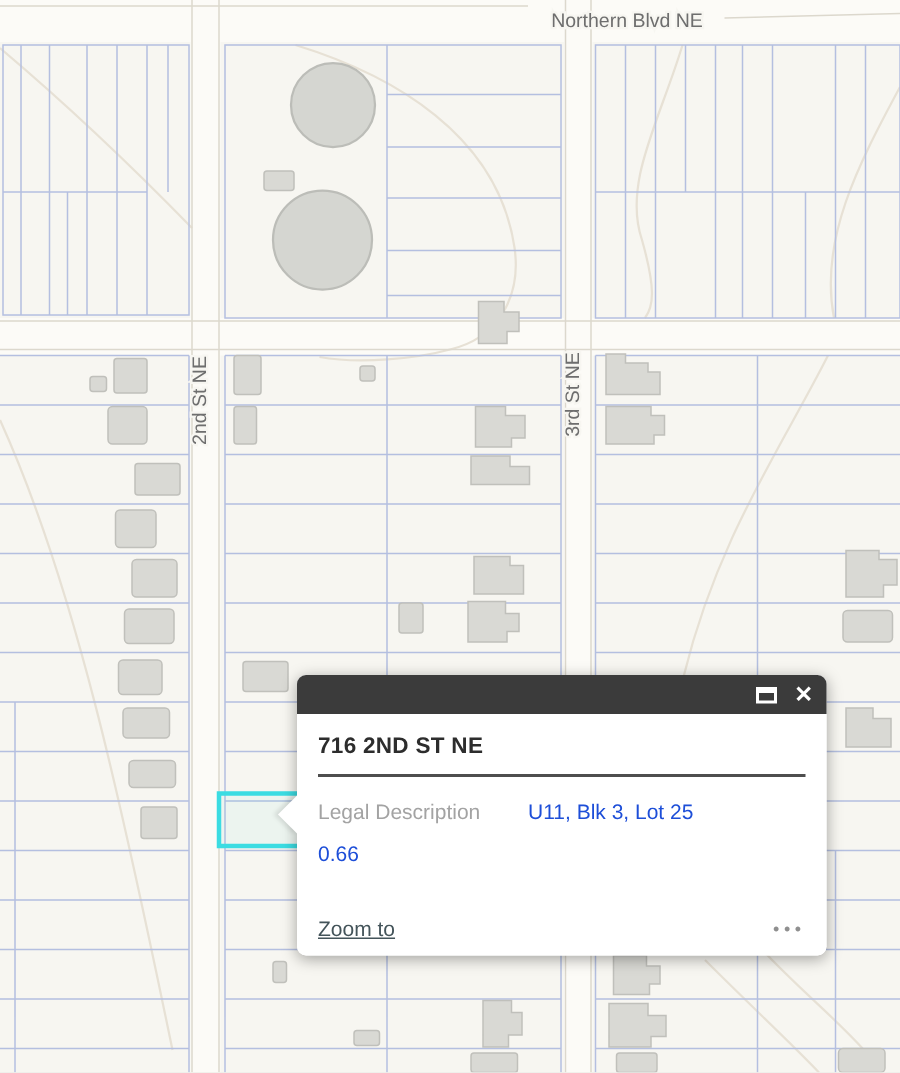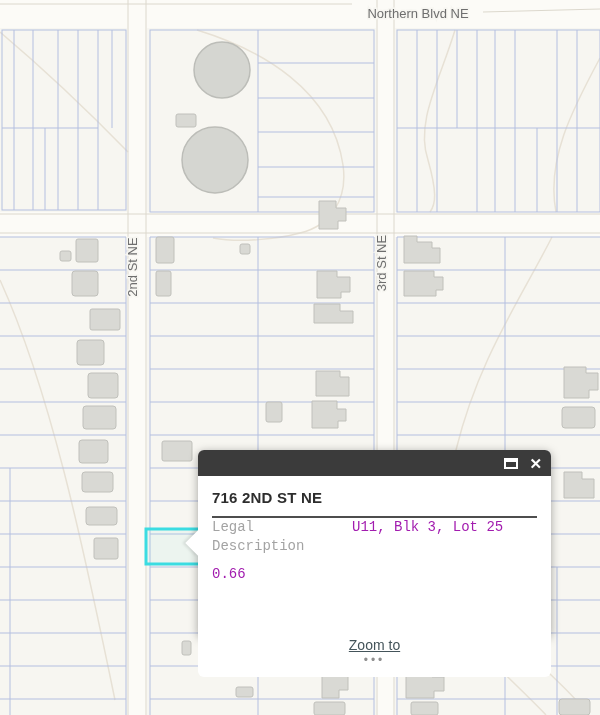--- a/index.html
+++ b/index.html
@@ -32,30 +32,30 @@
     display:flex;align-items:center;justify-content:flex-end;
     gap:11px;padding:0 9px;
   }
   .win-maximize{
     width:14px;height:11px;border:2px solid #ffffff;border-top-width:4px;
     display:inline-block;cursor:pointer;
   }
   .win-close{
     color:#ffffff;font-size:15px;font-weight:bold;line-height:1;cursor:pointer;
   }
-  .popup-body{position:relative;padding:13px 14px 0 14px;height:201px;background:#fff;border-radius:0 0 6px 6px;}
+  .popup-body{position:relative;padding:13px 14px 0 14px;height:161px;background:#fff;border-radius:0 0 6px 6px;}
   .popup-title{font-size:15px;font-weight:bold;color:#2d2d2d;letter-spacing:.2px;}
   .popup-divider{margin-top:10px;border-bottom:2px solid #4e4e4e;}
-  .popup-fields{margin-top:0;font-family:Liberation Mono, monospace;}
+  .popup-fields{margin-top:14px;}
   .field-row{display:flex;margin-bottom:9px;font-size:14px;line-height:19px;}
   .field-label{width:140px;color:#a3a3a3;flex:none;}
-  .field-value{color:#a21caf;}
+  .field-value{color:#1d4ed8;}
   .popup-footer{
     position:absolute;left:14px;right:14px;bottom:10px;
-    display:flex;justify-content:space-between;align-items:center;flex-direction:column;
+    display:flex;justify-content:space-between;align-items:center;
   }
   .zoom-to{font-size:14px;color:#44545a;text-decoration:underline;cursor:pointer;}
   .more-dots{font-size:12px;color:#8f8f8f;letter-spacing:3px;cursor:pointer;}
 </style>
 </head>
 <body>
 
 <div id="stage">
 
   <svg id="map-svg" width="600" height="715" viewBox="0 0 600 715">

